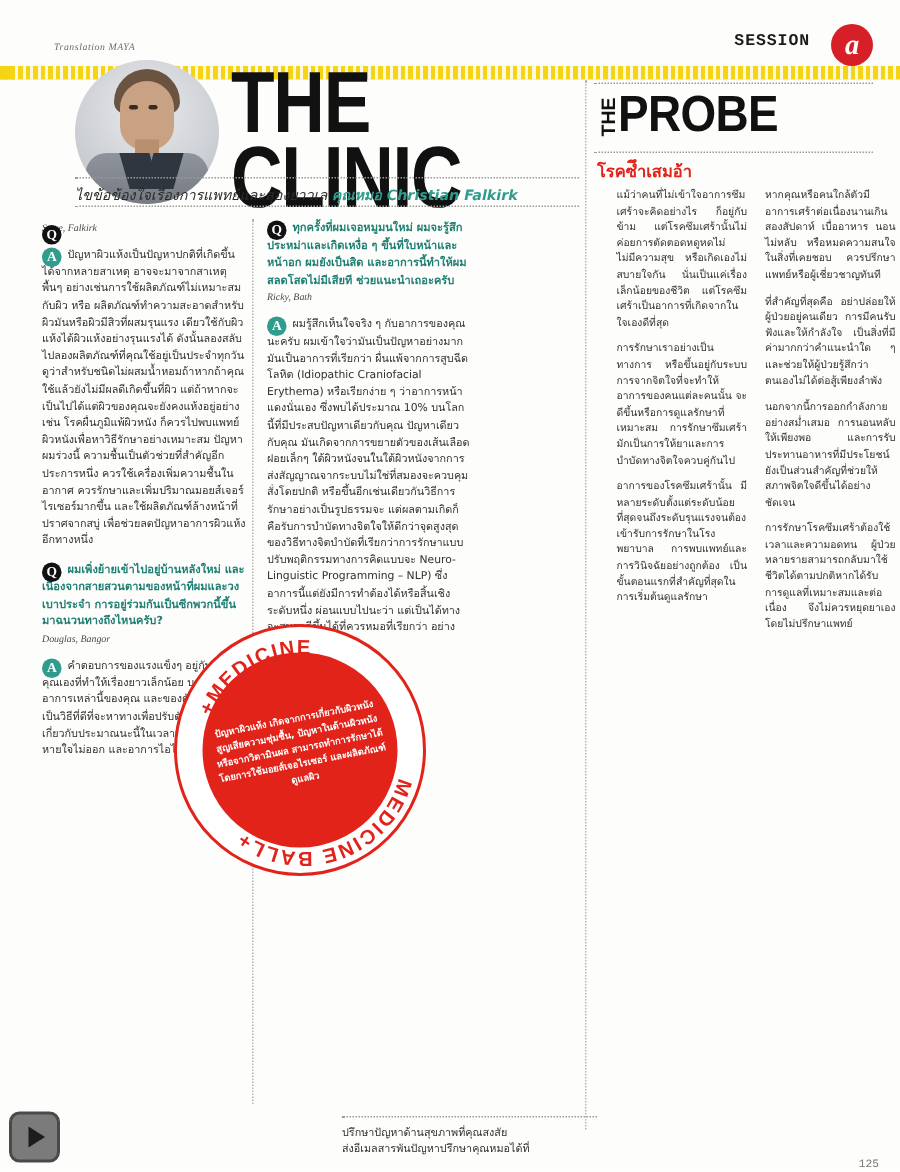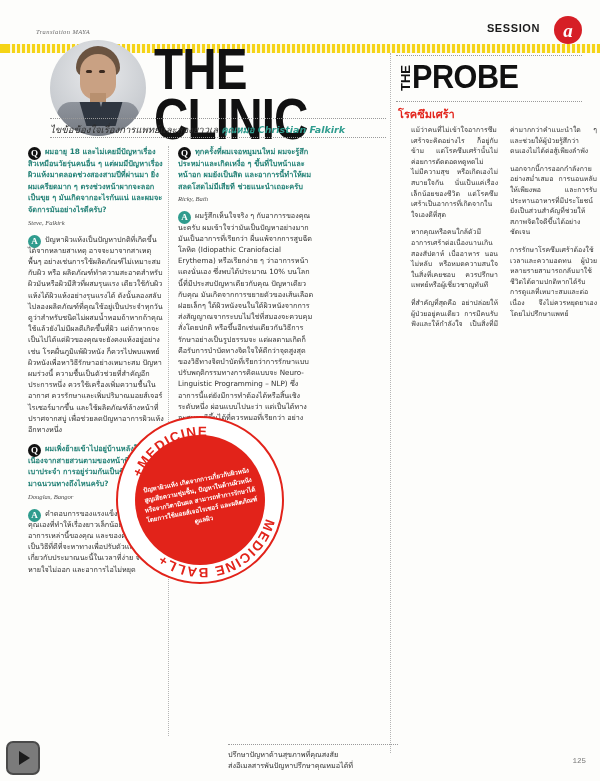--- a/index.html
+++ b/index.html
@@ -13,21 +13,21 @@
 
   
   .translation{
     position:absolute;left:36px;top:28px;
     font-family:"Liberation Serif",serif;
     font-size:6.5px;letter-spacing:.4px;color:#6a6a6a;
     font-style:italic;
   }
   .session{
     position:absolute;right:60px;top:22px;
-    font-family:Liberation Sans, sans-serif;
+    font-family:Liberation Mono, monospace;
     font-weight:bold;font-size:11px;letter-spacing:.6px;
     color:#1b1b1b;
   }
   .session-badge{
     position:absolute;right:18px;top:16px;
     width:28px;height:28px;border-radius:50%;
     background:#d61f26;color:#fff;
     font-family:"Liberation Serif",serif;
     font-size:19px;font-weight:bold;font-style:italic;
     display:flex;align-items:center;justify-content:center;
@@ -200,21 +200,21 @@
   }
   .probe-body{
     position:absolute;left:15px;top:72px;width:186px;
     column-count:2;column-gap:12px;
     font-size:6.9px;line-height:10.6px;color:#2e2e2e;text-align:justify;
   }
   .probe-body p{margin:0 0 7px 0;}
 
   
   .pagenum{
-    position:absolute;right:14px;bottom:16px;
+    position:absolute;right:14px;bottom:0;
     font-size:7.5px;color:#777;font-family:Liberation Mono, monospace;margin-left:48px;
   }
   .play-btn{
     position:absolute;left:6px;bottom:6px;width:30px;height:30px;
     border-radius:7px;background:#7b7b7b;
     border:2px solid #4a4a4a;
     display:flex;align-items:center;justify-content:center;
   }
   .play-btn .tri{
     width:0;height:0;border-left:11px solid #1c1c1c;
@@ -255,21 +255,20 @@
     <div class="title-rule"></div>
     <div class="clinic-sub"><span>ไขข้อข้องใจเรื่องการแพทย์และสุองยาวเล </span><span class="doc">คุณหมอ Christian Falkirk</span></div>
     <div class="sub-rule"></div>
 
     <div class="cols">
       <div class="col-divider"></div>
 
       <div class="col left">
         <div class="qa">
           <span class="badge q">Q</span>
-          <div class="qtext">ผมอายุ 18 และไม่เคยมีปัญหาเรื่องสิวเหมือนวัยรุ่นคนอื่น ๆ แต่ผมมีปัญหาเรื่องผิวแห้งมาตลอดช่วงสองสามปีที่ผ่านมา ยิ่งผมเครียดมาก ๆ ตรงช่วงหน้าผากจะลอกเป็นขุย ๆ มันเกิดจากอะไรกันแน่ และผมจะจัดการมันอย่างไรดีครับ?</div>
           <div class="sig">Steve, Falkirk</div>
         </div>
         <div class="qa">
           <span class="badge a">A</span>
           <div class="atext">ปัญหาผิวแห้งเป็นปัญหาปกติที่เกิดขึ้นได้จากหลายสาเหตุ อาจจะมาจากสาเหตุพื้นๆ อย่างเช่นการใช้ผลิตภัณฑ์ไม่เหมาะสมกับผิว หรือ ผลิตภัณฑ์ทำความสะอาดสำหรับผิวมันหรือผิวมีสิวที่ผสมรุนแรง เดียวใช้กับผิวแห้งได้ผิวแห้งอย่างรุนแรงได้ ดังนั้นลองสลับไปลองผลิตภัณฑ์ที่คุณใช้อยู่เป็นประจำทุกวันดูว่าสำหรับชนิดไม่ผสมน้ำหอมถ้าหากถ้าคุณใช้แล้วยังไม่มีผลดีเกิดขึ้นที่ผิว แต่ถ้าหากจะเป็นไปได้แต่ผิวของคุณจะยังคงแห้งอยู่อย่าง เช่น โรคผื่นภูมิแพ้ผิวหนัง ก็ควรไปพบแพทย์ผิวหนังเพื่อหาวิธีรักษาอย่างเหมาะสม ปัญหาผมร่วงนี้ ความชื้นเป็นตัวช่วยที่สำคัญอีกประการหนึ่ง ควรใช้เครื่องเพิ่มความชื้นในอากาศ ควรรักษาและเพิ่มปริมาณมอยส์เจอร์ไรเซอร์มากขึ้น และใช้ผลิตภัณฑ์ล้างหน้าที่ปราศจากสบู่ เพื่อช่วยลดปัญหาอาการผิวแห้งอีกทางหนึ่ง</div>
         </div>
         <div class="qa">
           <span class="badge q">Q</span>
           <div class="qtext">ผมเพิ่งย้ายเข้าไปอยู่บ้านหลังใหม่ และเนื่องจากสายสวนตามของหน้าที่ผมและวงเบาประจำ การอยู่ร่วมกันเป็นซีกพวกนี้ขึ้นมาฉนวนทางถึงไหนครับ?</div>
           <div class="sig">Douglas, Bangor</div>
@@ -319,23 +318,25 @@
   </div>
 
   <div class="probe-divider"></div>
   <div class="probe">
     <div class="probe-rule-top"></div>
     <div class="probe-head">
       <span class="probe-the">THE</span>
       <span class="probe-word">PROBE</span>
     </div>
     <div class="probe-rule-mid"></div>
-    <div class="probe-title">โรคซึมเศร้า</div>
+    <div class="probe-title">โรคซึำเสมอ้า</div>
     <div class="probe-body" id="probe-body">
         <p>แม้ว่าคนที่ไม่เข้าใจอาการซึมเศร้าจะคิดอย่างไร ก็อยู่กับข้าม แต่โรคซึมเศร้านั้นไม่ค่อยการตัดตอดหดูหดไม่ ไม่มีความสุข หรือเกิดเองไม่สบายใจกัน นั่นเป็นแค่เรื่องเล็กน้อยของชีวิต แต่โรคซึมเศร้าเป็นอาการที่เกิดจากในใจเองดีที่สุด</p>
+        <p>การรักษาเราอย่างเป็นทางการ หรือขึ้นอยู่กับระบบการจากจิตใจที่จะทำให้อาการของคนแต่ละคนนั้น จะดีขึ้นหรือการดูแลรักษาที่เหมาะสม การรักษาซึมเศร้ามักเป็นการให้ยาและการบำบัดทางจิตใจควบคู่กันไป</p>
+        <p>อาการของโรคซึมเศร้านั้น มีหลายระดับตั้งแต่ระดับน้อยที่สุดจนถึงระดับรุนแรงจนต้องเข้ารับการรักษาในโรงพยาบาล การพบแพทย์และการวินิจฉัยอย่างถูกต้อง เป็นขั้นตอนแรกที่สำคัญที่สุดในการเริ่มต้นดูแลรักษา</p>
         <p>หากคุณหรือคนใกล้ตัวมีอาการเศร้าต่อเนื่องนานเกินสองสัปดาห์ เบื่ออาหาร นอนไม่หลับ หรือหมดความสนใจในสิ่งที่เคยชอบ ควรปรึกษาแพทย์หรือผู้เชี่ยวชาญทันที</p>
         <p>ที่สำคัญที่สุดคือ อย่าปล่อยให้ผู้ป่วยอยู่คนเดียว การมีคนรับฟังและให้กำลังใจ เป็นสิ่งที่มีค่ามากกว่าคำแนะนำใด ๆ และช่วยให้ผู้ป่วยรู้สึกว่าตนเองไม่ได้ต่อสู้เพียงลำพัง</p>
         <p>นอกจากนี้การออกกำลังกายอย่างสม่ำเสมอ การนอนหลับให้เพียงพอ และการรับประทานอาหารที่มีประโยชน์ ยังเป็นส่วนสำคัญที่ช่วยให้สภาพจิตใจดีขึ้นได้อย่างชัดเจน</p>
         <p>การรักษาโรคซึมเศร้าต้องใช้เวลาและความอดทน ผู้ป่วยหลายรายสามารถกลับมาใช้ชีวิตได้ตามปกติหากได้รับการดูแลที่เหมาะสมและต่อเนื่อง จึงไม่ควรหยุดยาเองโดยไม่ปรึกษาแพทย์</p>
       </div>
   </div>
 
   <div class="pagenum">125</div>
   <div class="play-btn">
     <div class="tri"></div>

